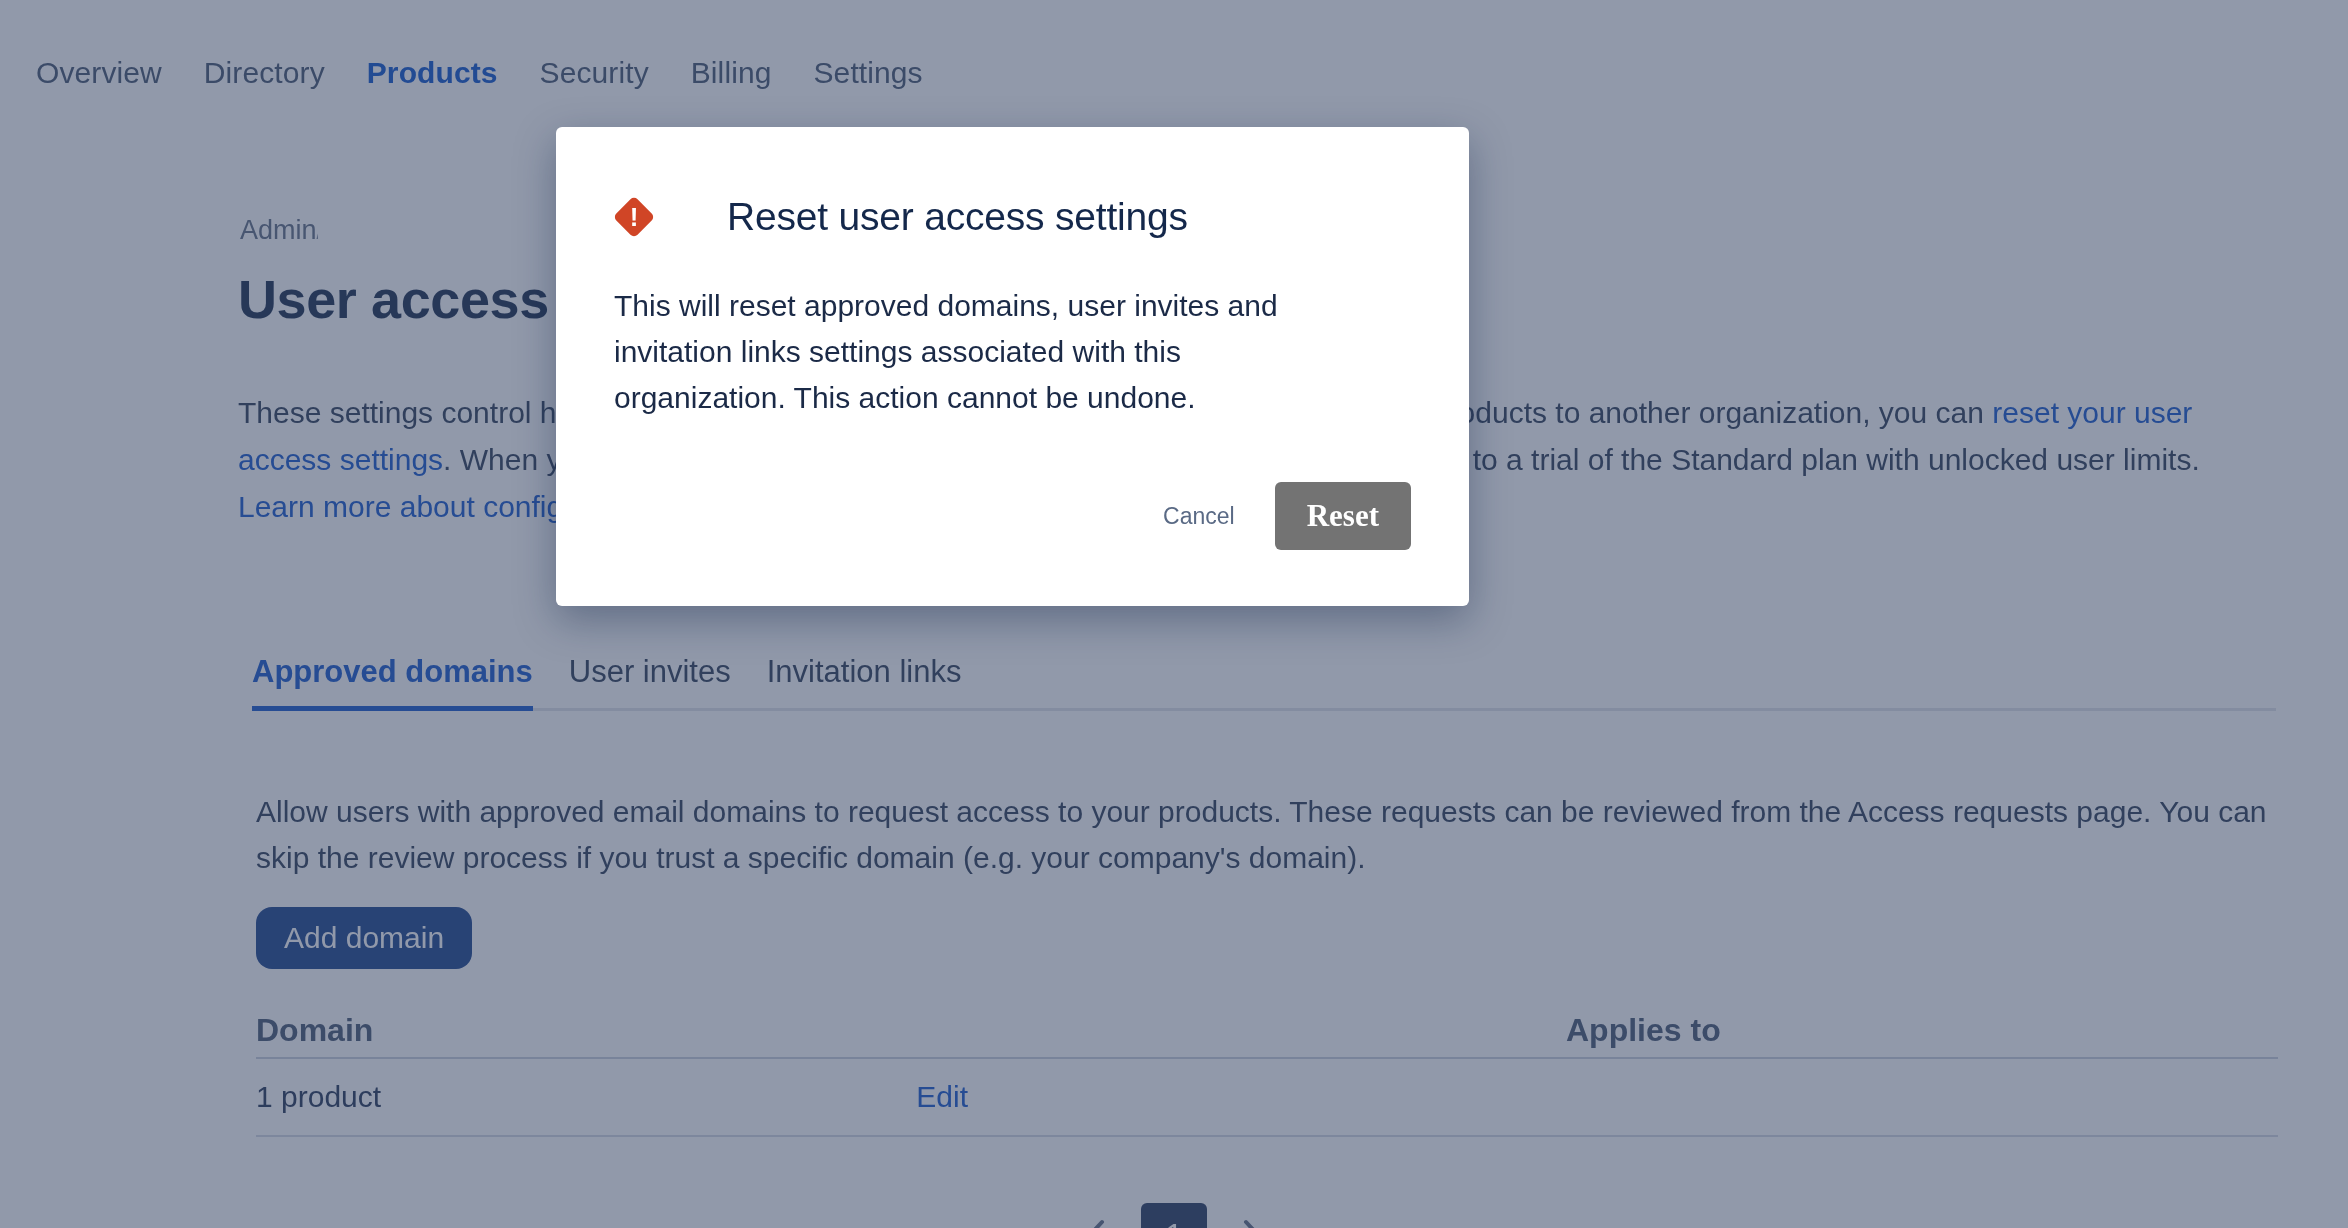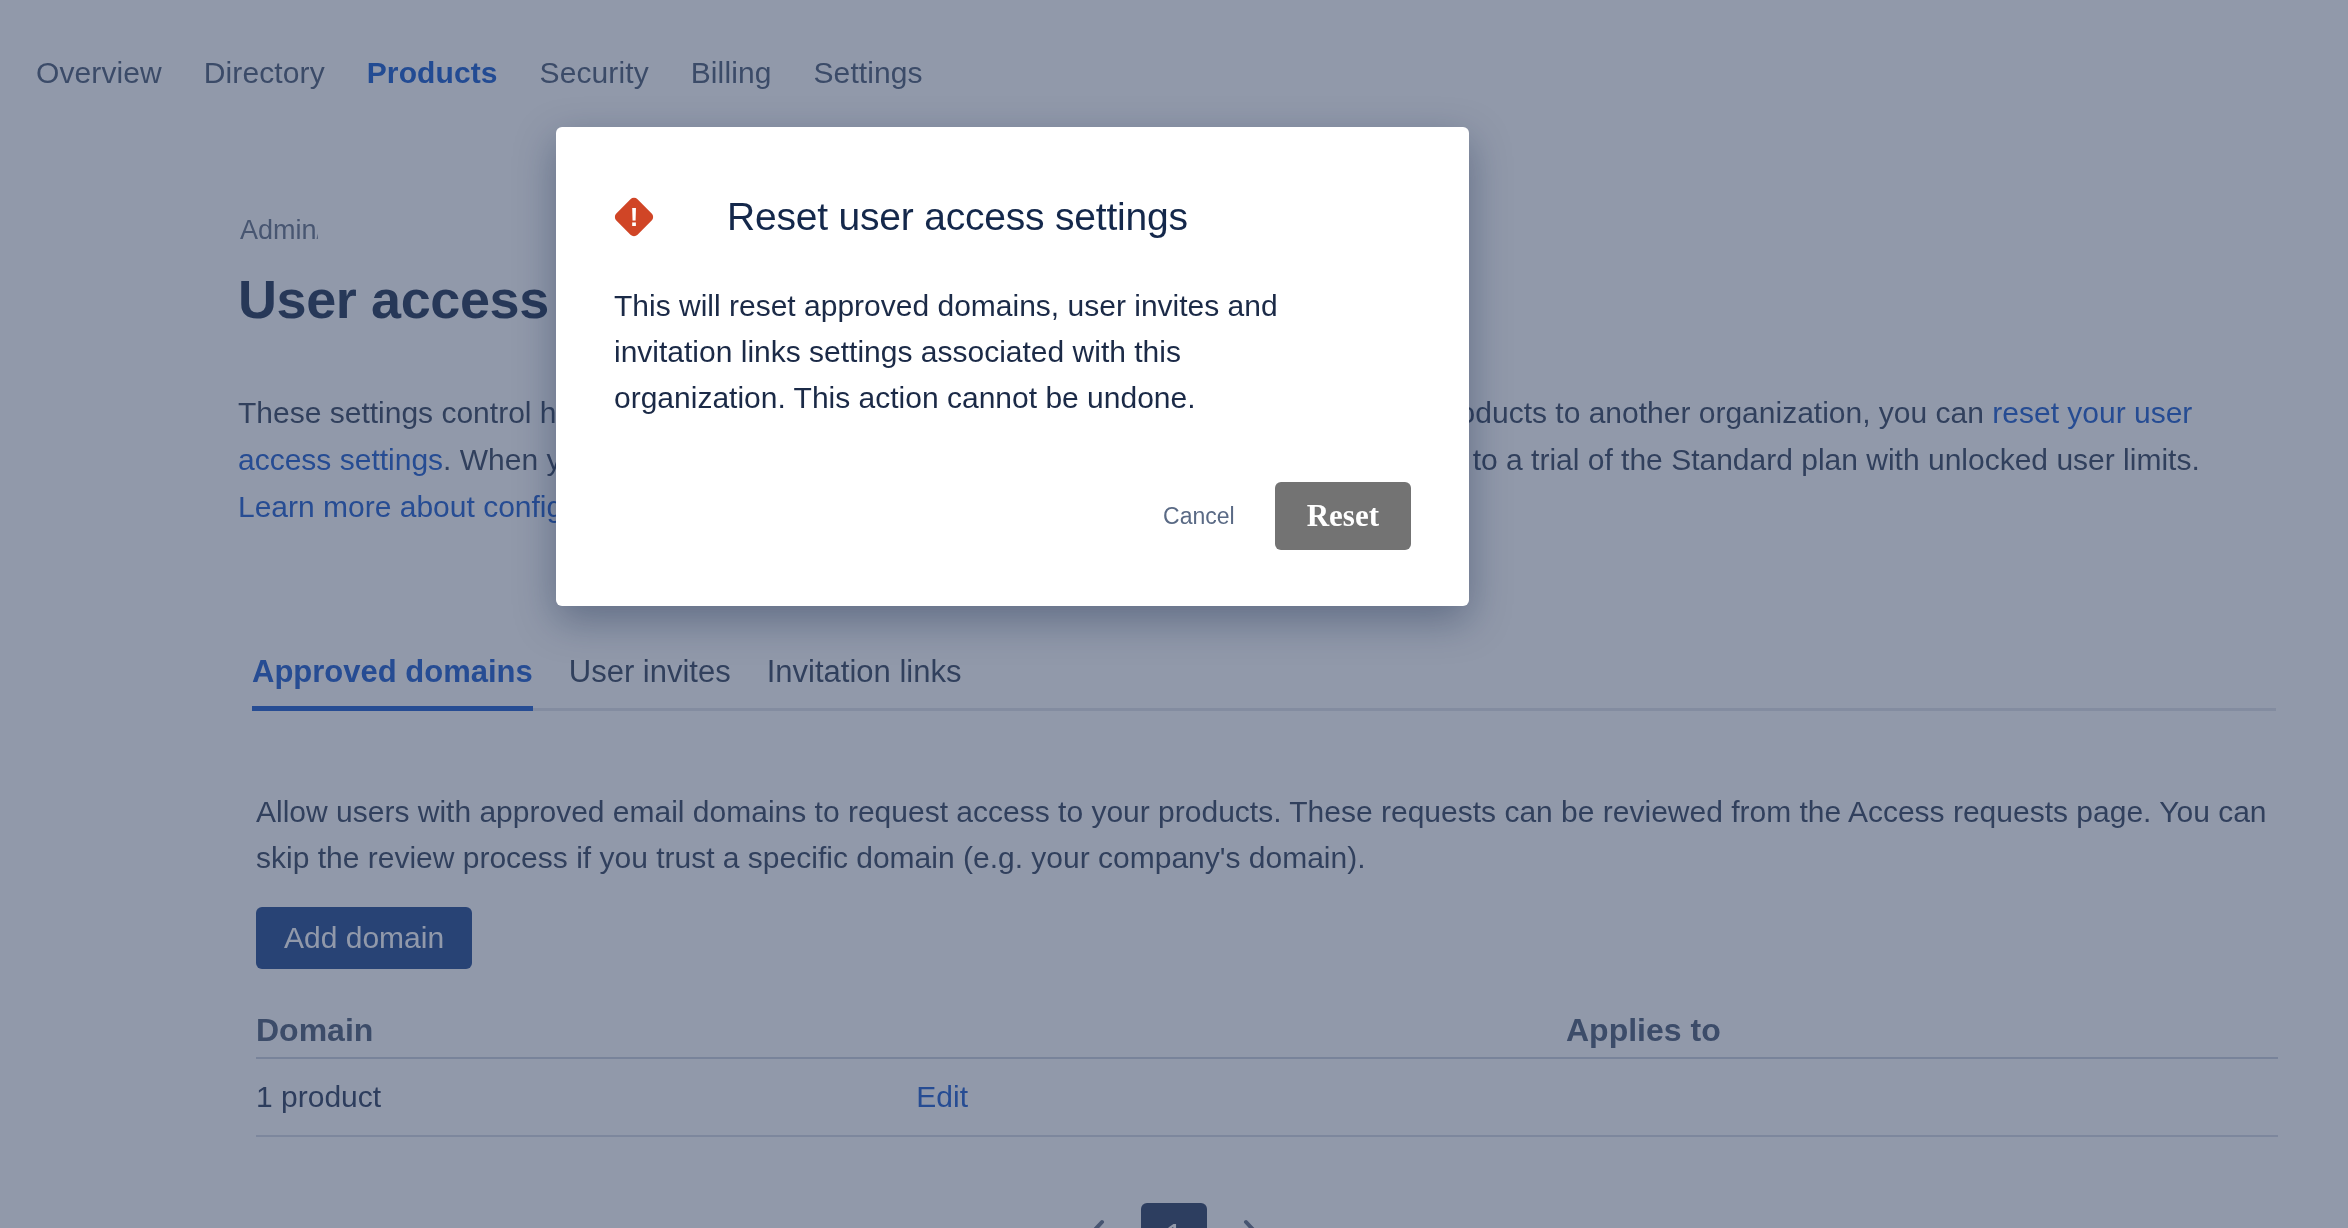--- a/index.html
+++ b/index.html
@@ -151,21 +151,21 @@
   }
 
   .add-domain-btn {
     position: absolute;
     left: 256px; top: 794px;
     height: 62px;
     padding: 0 28px;
     background: #17408b;
     color: #ffffff;
     border: none;
-    border-radius: 6px;
+    border-radius: 16px;
     font-size: 30px;
     font-family: "Liberation Sans", sans-serif;
     cursor: pointer;
     display: flex;
     align-items: center;
   }
 
   
   .dtable {
     position: absolute;

